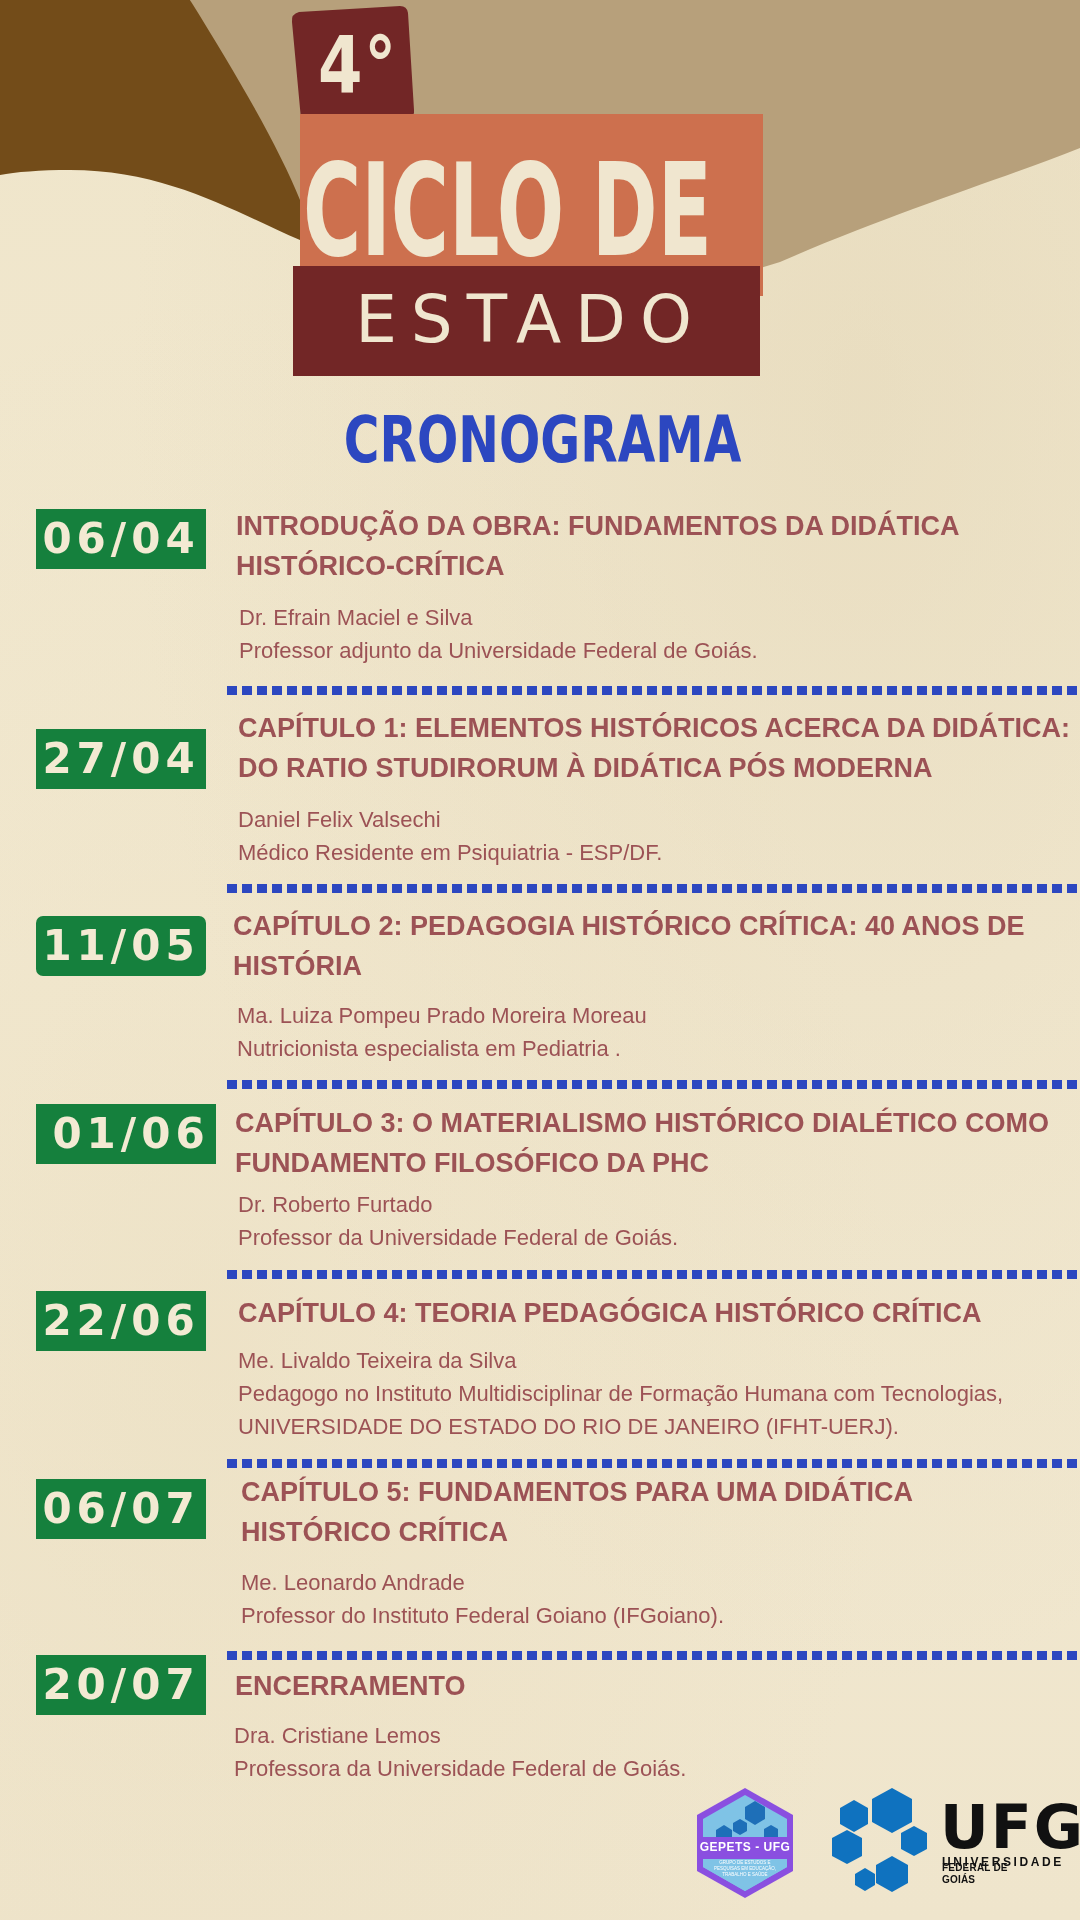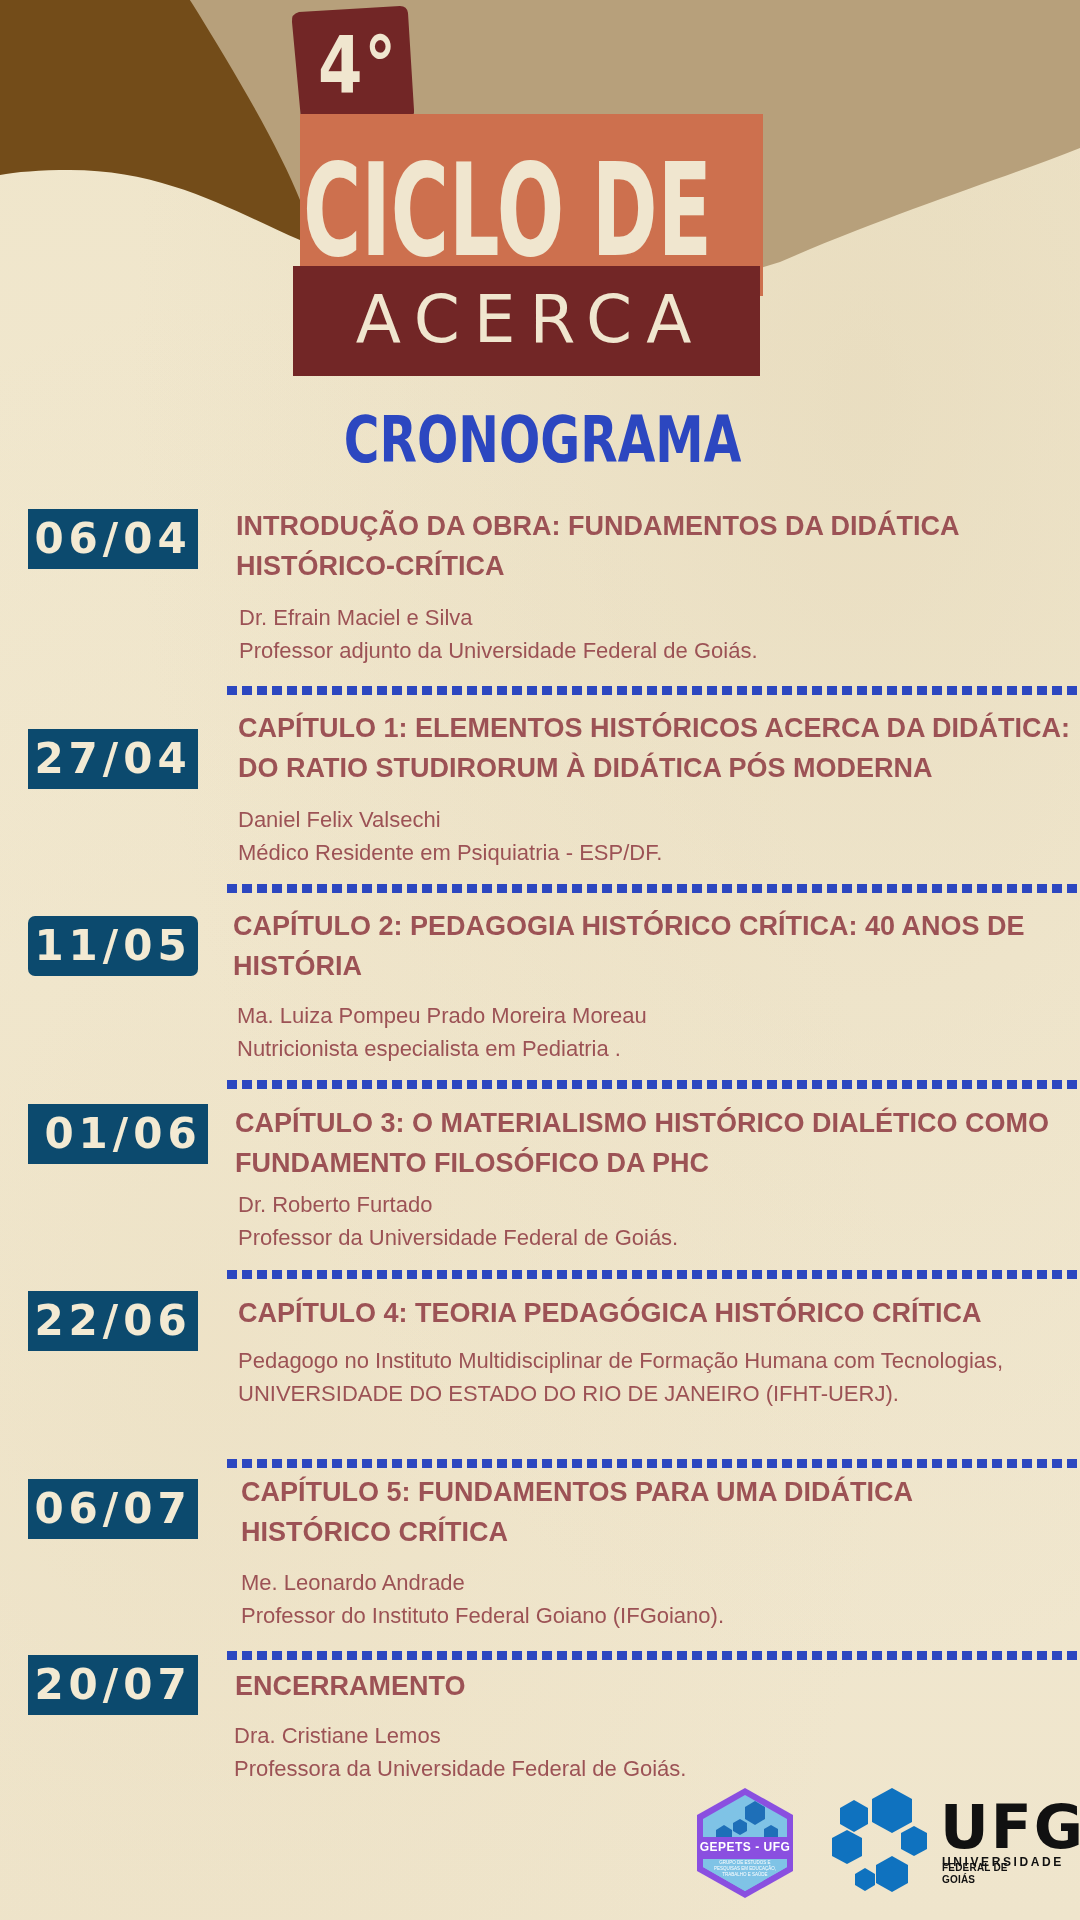--- a/index.html
+++ b/index.html
@@ -49,22 +49,22 @@
     }
     .cronograma {
       position: absolute; left: 0; top: 400px; width: 1060px; text-align: center;
       color: #2c47c0; font-family: "DejaVu Sans", sans-serif; font-weight: bold;
       font-size: 64px; line-height: 80px; padding-left: 13px;
     }
     .cronograma span { display: inline-block; transform: scaleX(0.76); }
 
     
     .date-box {
-      position: absolute; left: 28px; width: 170px; height: 60px;
-      background: #0c4a6e; color: #f3ead3;
+      position: absolute; left: 36px; width: 170px; height: 60px;
+      background: #15803d; color: #f3ead3;
       font-family: "DejaVu Sans", sans-serif; font-size: 42px; font-weight: bold;
       line-height: 60px; text-align: center; letter-spacing: 5px;
     }
     .item-title {
       position: absolute; color: #9c5255; font-weight: bold; font-size: 27px;
       line-height: 40px; width: 870px; font-family: "Liberation Sans", sans-serif;
     }
     .item-speaker {
       position: absolute; color: #9c5255; font-size: 22px; line-height: 33px; width: 880px;
       font-family: "Liberation Sans", sans-serif;
@@ -115,21 +115,21 @@
 <div class="badge-4">
   <svg width="140" height="160" viewBox="0 0 140 160">
     <path d="M4,16 Q3,8 11,6 L112,0 Q119,0 120,7 L126,104 Q127,110 120,112 L102,116 L108,152 L80,124 L22,130 Q15,131 14,124 Z" fill="#722626"></path>
   </svg>
   <div class="txt">4°</div>
 </div>
 
 <div class="ciclo-box"></div>
 <div class="ciclo-text">CICLO DE</div>
 <div class="estudos-box"></div>
-<div class="estudos-text">ACERCA</div>
+<div class="estudos-text">ESTADO</div>
 
 <div class="cronograma"><span>CRONOGRAMA</span></div>
 
 <div class="date-box" style="top:509px;">06/04</div>
 <div class="item-title" style="left:236px; top:506px;">INTRODUÇÃO DA OBRA: FUNDAMENTOS DA DIDÁTICA HISTÓRICO-CRÍTICA</div>
 <div class="item-speaker" style="left:239px; top:601px;">
   <div>Dr. Efrain Maciel e Silva</div>
   <div>Professor adjunto da Universidade Federal de Goiás.</div>
 </div>
 <div class="divider" style="top:686px;"></div>
@@ -154,20 +154,21 @@
 <div class="item-title" style="left:235px; top:1103px; width:845px;">CAPÍTULO 3: O MATERIALISMO HISTÓRICO DIALÉTICO COMO FUNDAMENTO FILOSÓFICO DA PHC</div>
 <div class="item-speaker" style="left:238px; top:1188px;">
   <div>Dr. Roberto Furtado</div>
   <div>Professor da Universidade Federal de Goiás.</div>
 </div>
 <div class="divider" style="top:1270px;"></div>
 
 <div class="date-box" style="top:1291px;">22/06</div>
 <div class="item-title" style="left:238px; top:1293px;">CAPÍTULO 4: TEORIA PEDAGÓGICA HISTÓRICO CRÍTICA</div>
 <div class="item-speaker" style="left:238px; top:1344px; width:840px;">
+  <div>Me. Livaldo Teixeira da Silva</div>
   <div>Pedagogo no Instituto Multidisciplinar de Formação Humana com Tecnologias, UNIVERSIDADE DO ESTADO DO RIO DE JANEIRO (IFHT-UERJ).</div>
 </div>
 <div class="divider" style="top:1459px;"></div>
 
 <div class="date-box" style="top:1479px;">06/07</div>
 <div class="item-title" style="left:241px; top:1472px; width:760px;">CAPÍTULO 5: FUNDAMENTOS PARA UMA DIDÁTICA HISTÓRICO CRÍTICA</div>
 <div class="item-speaker" style="left:241px; top:1566px;">
   <div>Me. Leonardo Andrade</div>
   <div>Professor do Instituto Federal Goiano (IFGoiano).</div>
 </div>

